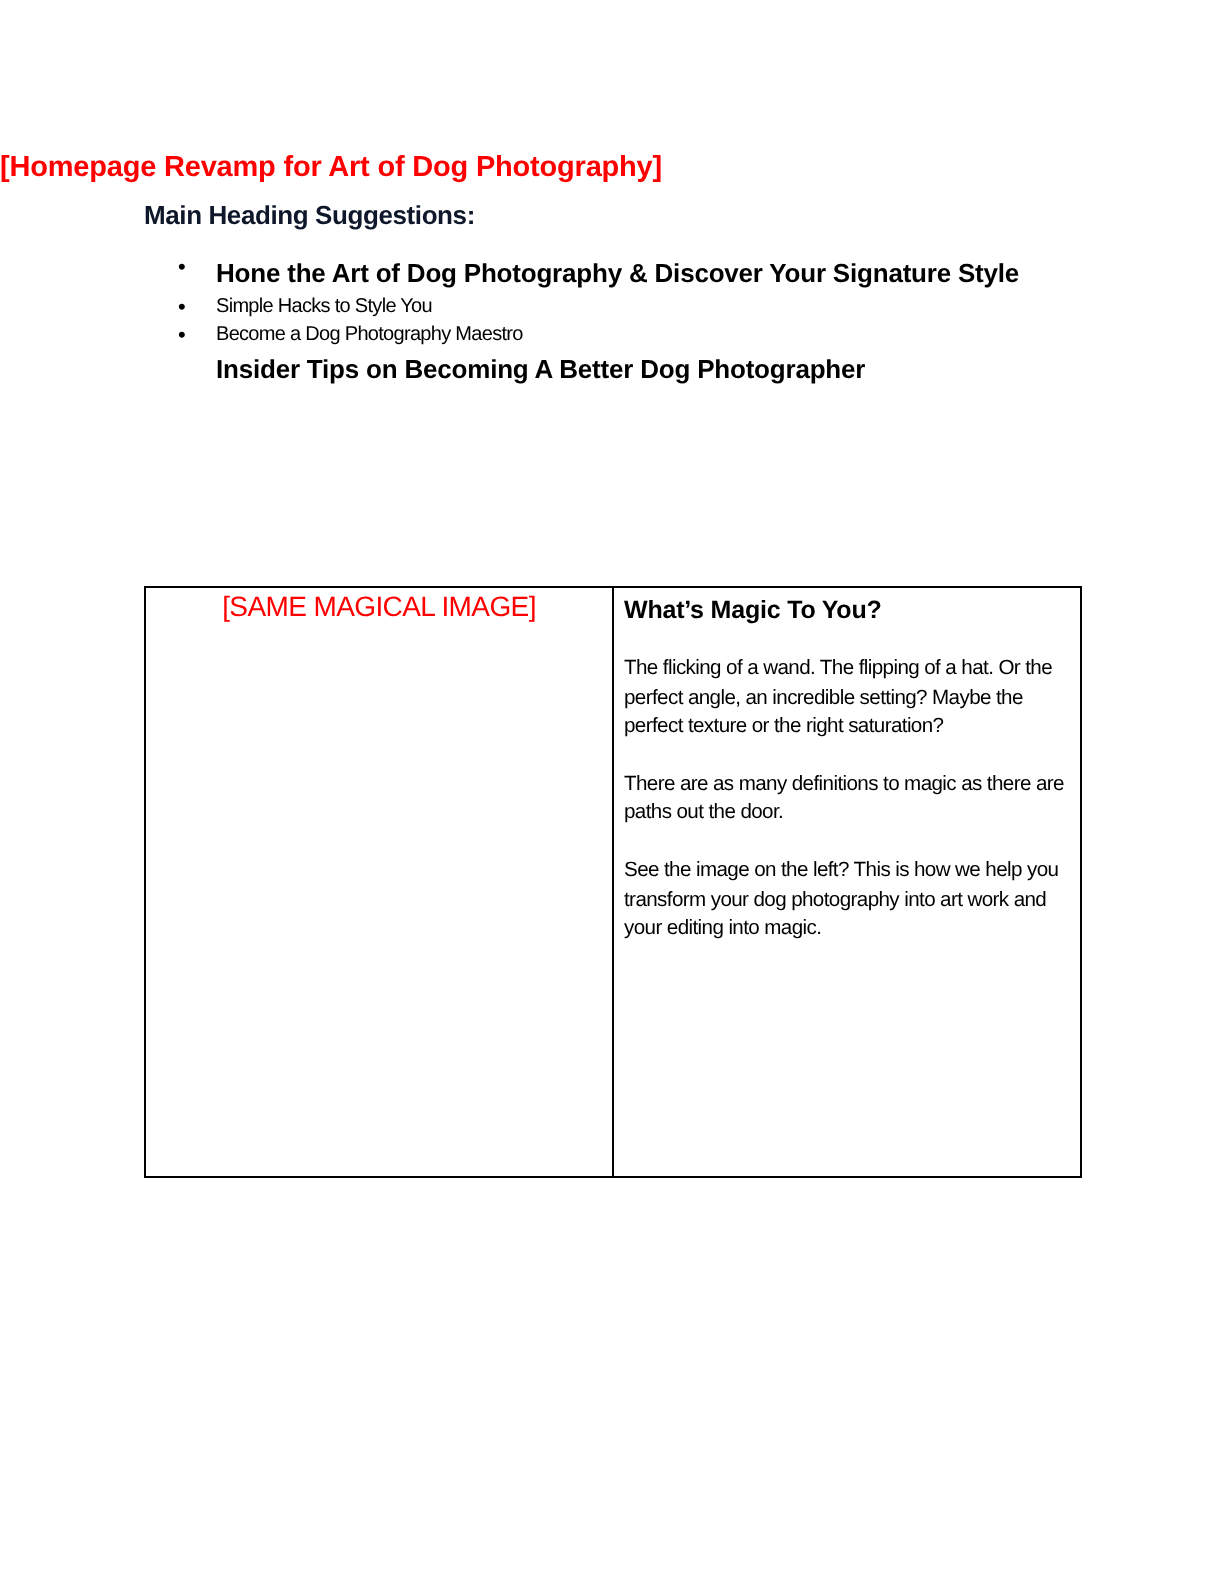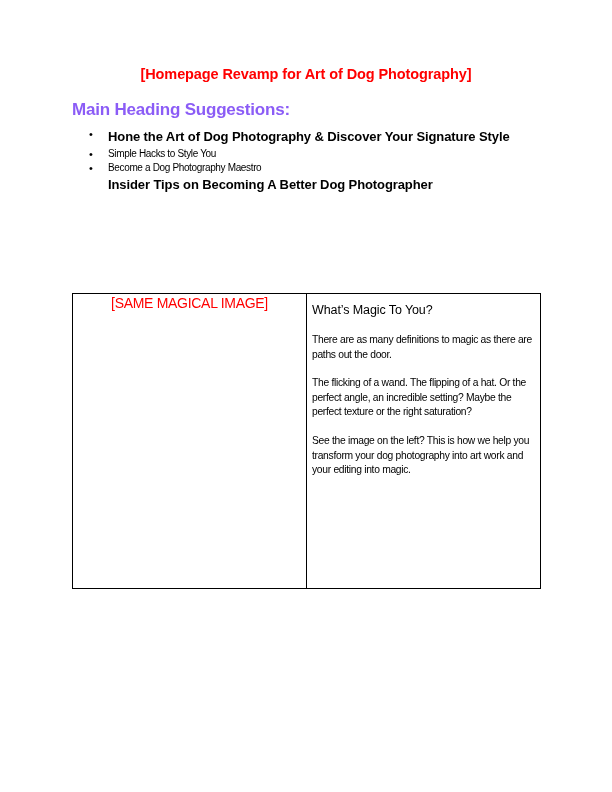--- a/index.html
+++ b/index.html
@@ -1,33 +1,33 @@
 <!DOCTYPE html>
 <html><head>
   <meta charset="utf-8">
   <style>
     html, body { margin: 0; padding: 0; background: #ffffff; }
     body { width: 612px; height: 792px; position: relative; overflow: hidden;
            font-family: "Liberation Sans", sans-serif; color: #000; }
-    .doc-title { position: absolute; left: 0; width: 612px; top: 66px; text-align: center;
+    .doc-title { position: absolute; left: 0; width: 612px; top: 76px; text-align: left;
                  color: #ff0000; font-weight: bold; font-size: 14.5px; letter-spacing: -0.1px; }
-    .section-heading { position: absolute; left: 72px; top: 100px; color: #8b5cf6;
-                       font-weight: bold; font-size: 17px; letter-spacing: -0.2px; text-align: right; }
+    .section-heading { position: absolute; left: 72px; top: 100px; color: #0f172a;
+                       font-weight: bold; font-size: 13px; letter-spacing: -0.2px; text-align: right; }
     .suggestion-list { position: absolute; left: 0; top: 127px; width: 612px; margin: 0; padding: 0; list-style: none; }
     .suggestion { position: relative; padding-left: 108px; }
     .bullet { position: absolute; left: 89px; top: 1px; font-size: 11px; }
     .subline { font-size: 10px; line-height: 14px; letter-spacing: -0.35px; }
     .headline { font-weight: bold; font-size: 13px; line-height: 20px; width: 410px; letter-spacing: -0.1px; }
     .content-table { position: absolute; left: 72px; top: 293px; width: 469px; height: 296px;
                      border: 1px solid #000; box-sizing: border-box; }
     .col-divider { position: absolute; left: 233px; top: 0; bottom: 0; width: 1px; background: #000; }
     .image-placeholder { position: absolute; left: 0; top: 1px; width: 233px; text-align: center;
                          color: #ff0000; font-size: 14px; letter-spacing: -0.3px; }
     .right-cell { position: absolute; left: 239px; top: 0; width: 225px; }
-    .cell-heading { font-weight: normal; font-size: 12.5px; margin-top: 8px; line-height: 17px; letter-spacing: -0.1px; }
+    .cell-heading { font-weight: bold; font-size: 12.5px; margin-top: 3px; line-height: 17px; letter-spacing: -0.1px; }
     .cell-para { font-size: 10.3px; line-height: 14.6px; margin: 14px 0 0 0; letter-spacing: -0.3px; }
     .cell-para.first { margin-top: 14px; }
   </style>
 </head>
 <body>
 
 <div class="doc-title">[Homepage Revamp for Art of Dog Photography]</div>
 
 <div class="section-heading">Main Heading Suggestions:</div>
 
@@ -45,17 +45,17 @@
     <div class="subline">Become a Dog Photography Maestro</div>
     <div class="headline">Insider Tips on Becoming A Better Dog Photographer</div>
   </li>
 </ul>
 
 <div class="content-table">
   <div class="col-divider"></div>
   <div class="image-placeholder">[SAME MAGICAL IMAGE]</div>
   <div class="right-cell">
     <div class="cell-heading">What’s Magic To You?</div>
+    <p class="cell-para first">The flicking of a wand. The flipping of a hat. Or the perfect angle, an incredible setting? Maybe the perfect texture or the right saturation?</p>
     <p class="cell-para">There are as many definitions to magic as there are paths out the door.</p>
-    <p class="cell-para first">The flicking of a wand. The flipping of a hat. Or the perfect angle, an incredible setting? Maybe the perfect texture or the right saturation?</p>
     <p class="cell-para">See the image on the left? This is how we help you transform your dog photography into art work and your editing into magic.</p>
   </div>
 </div>
 
 </body></html>

